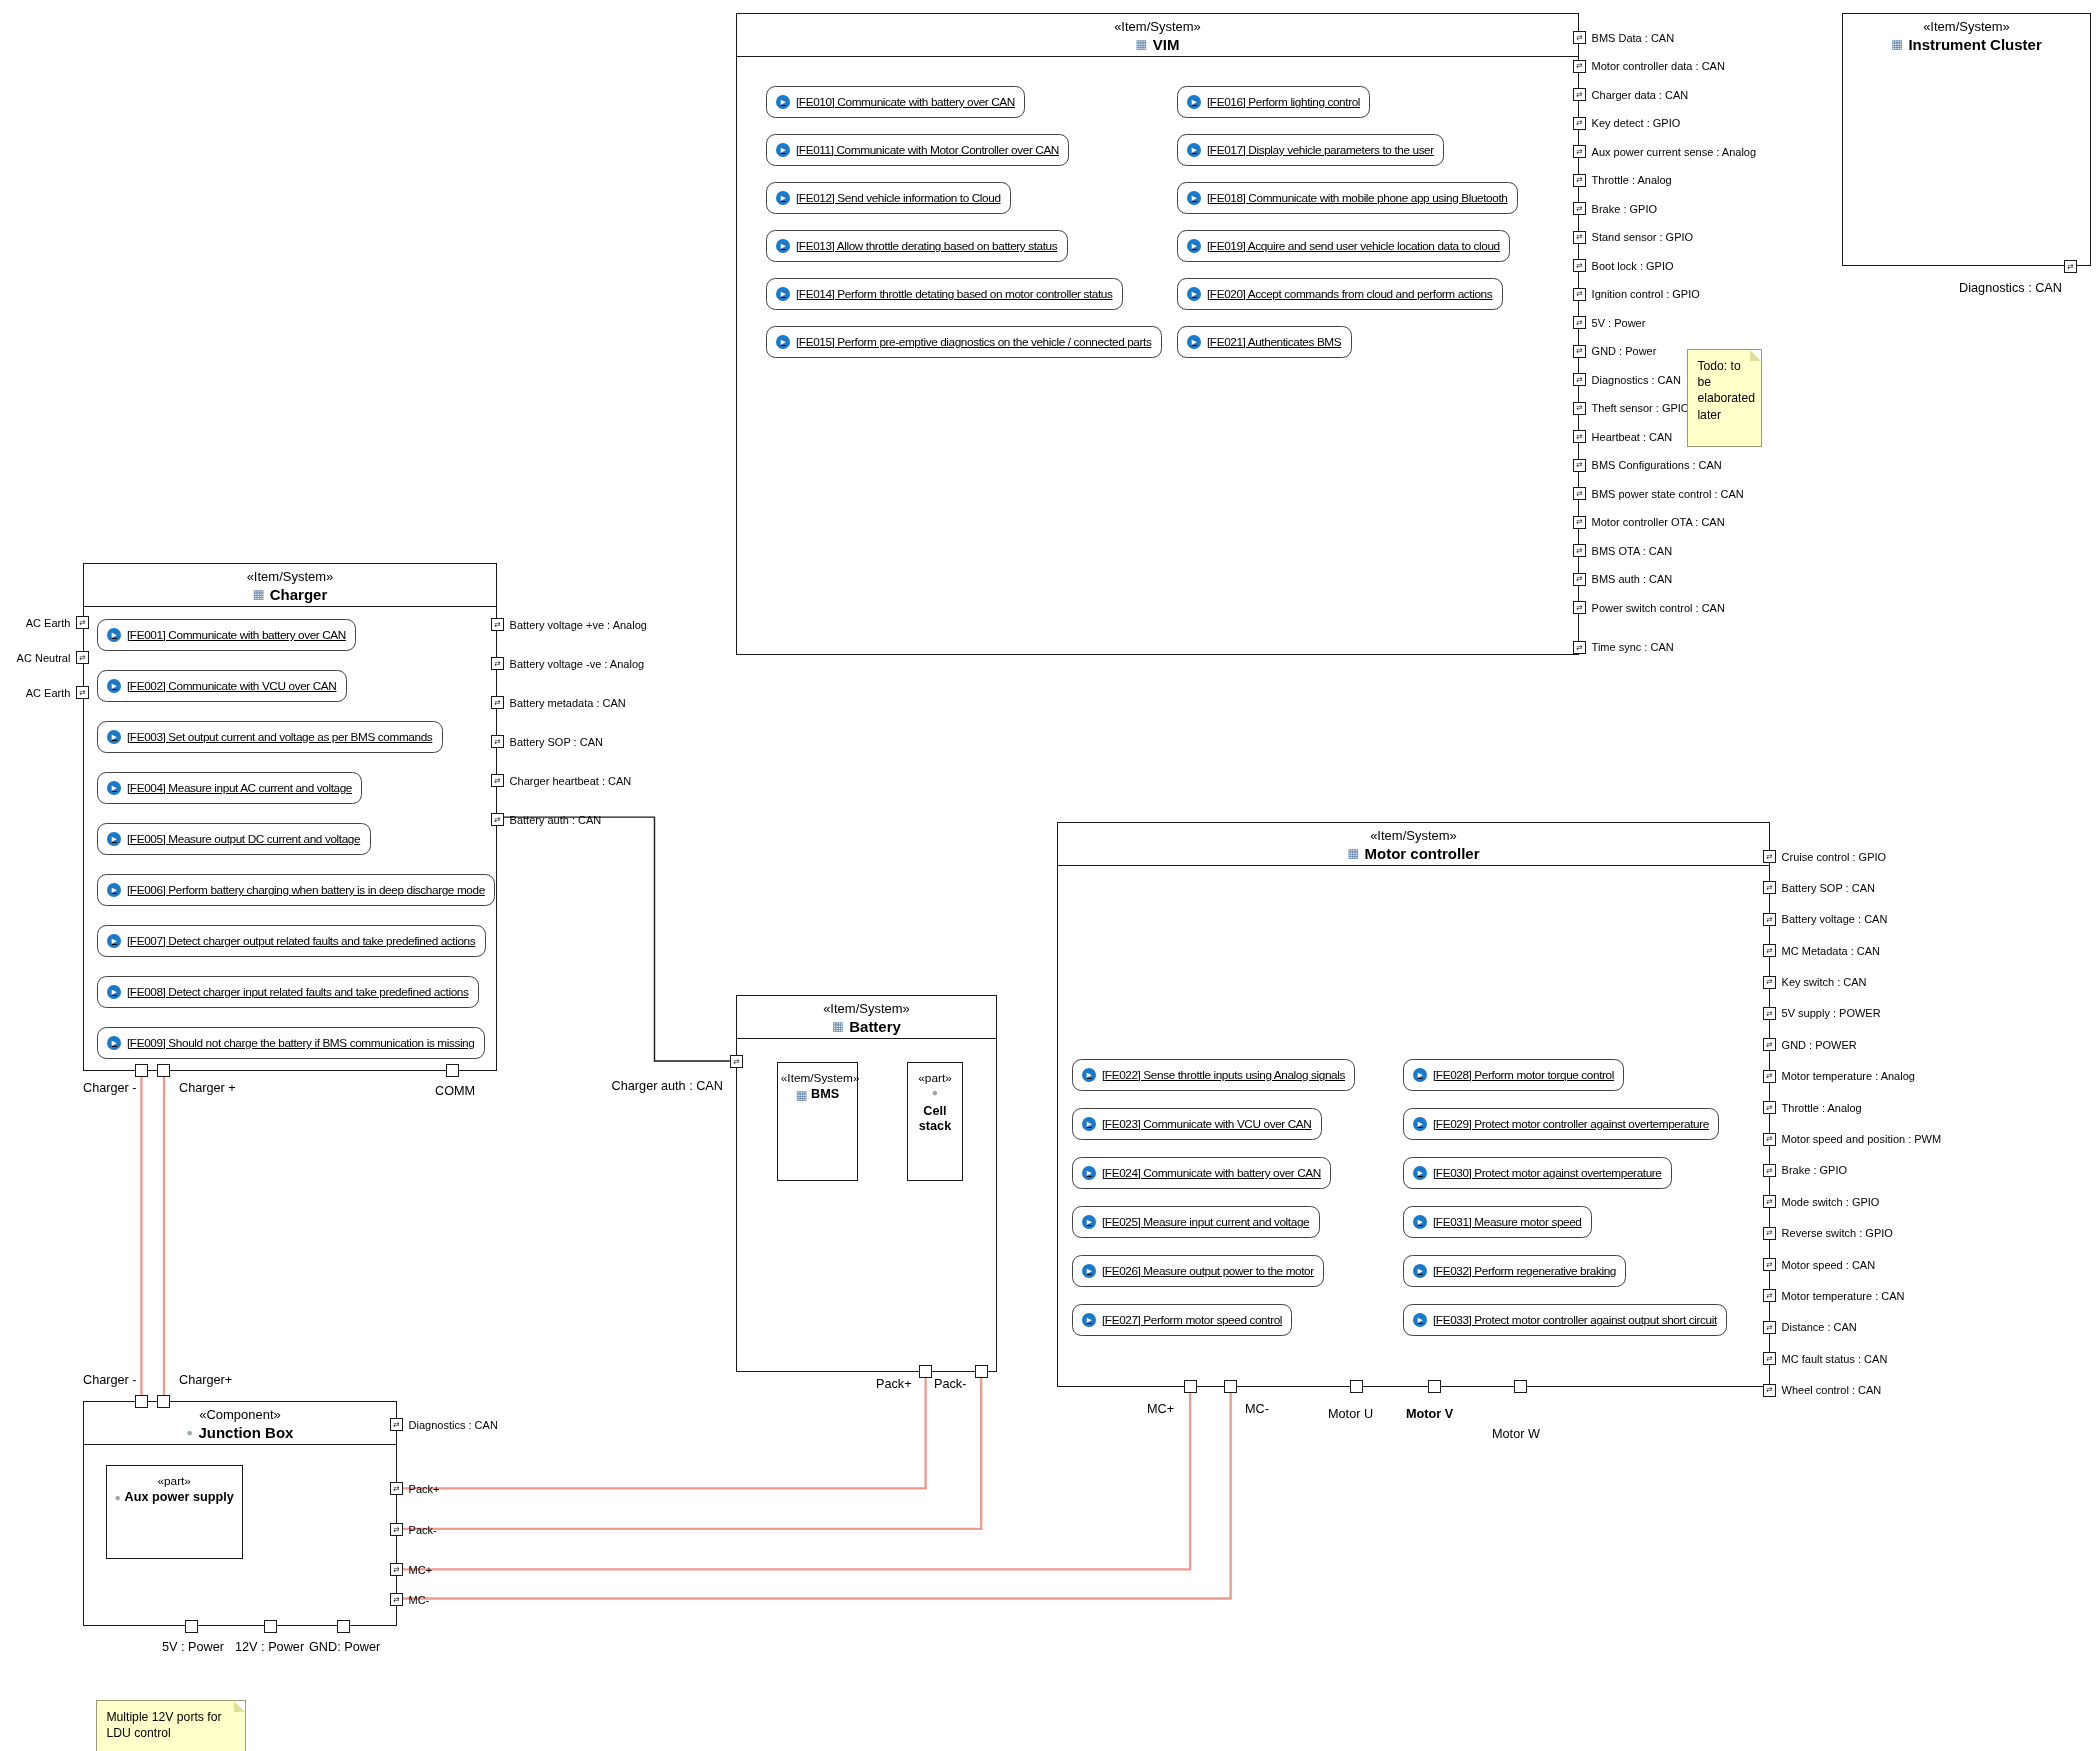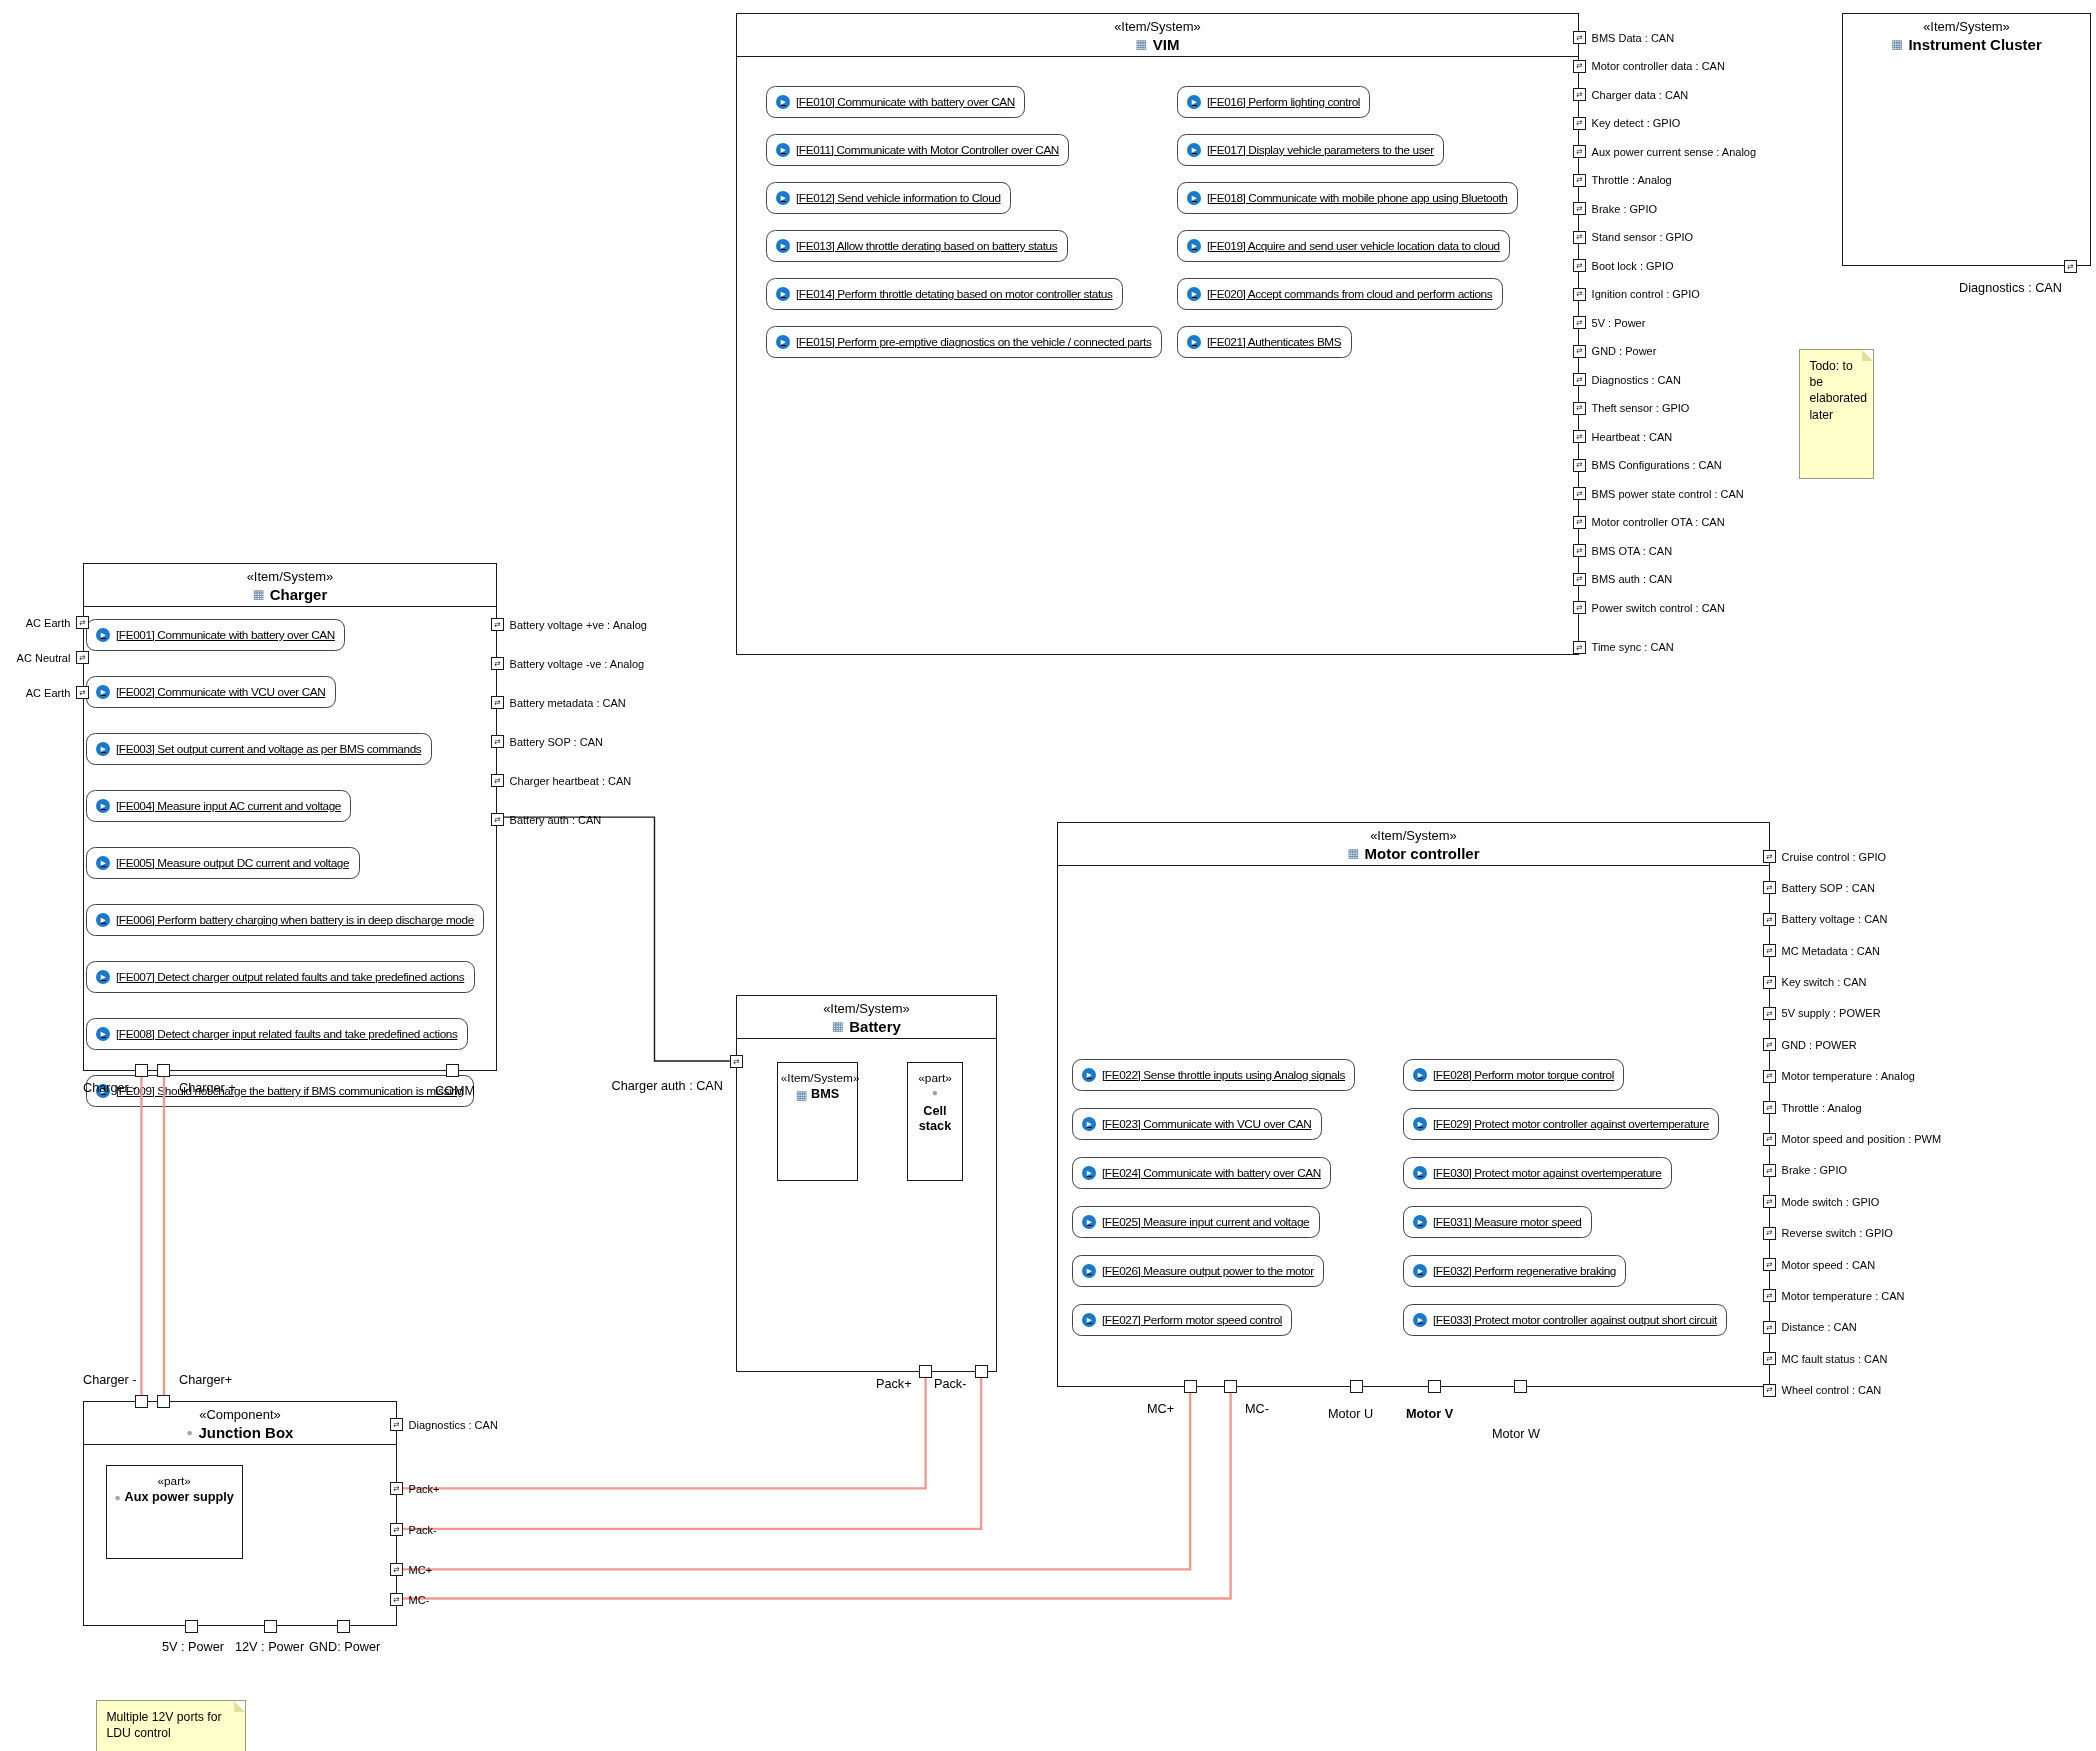--- a/index.html
+++ b/index.html
@@ -123,21 +123,21 @@
   </div>
 
   <div class="blk" style="left:83px;top:563px;width:414px;height:508px;">
     <div class="blk-head">
       <div class="stereo">«Item/System»</div>
       <div class="bname">
           <span class="bicon">▦</span>
           <span>Charger</span>
         </div>
     </div>
-    <div class="fe-col" style="left:2px;top:55px;gap:25px;">
+    <div class="fe-col" style="left:13px;top:55px;gap:19px;">
         <div class="fe">
           <span class="fe-icon">▶</span>
           <span class="fe-label">[FE001] Communicate with battery over CAN</span>
         </div>
         <div class="fe">
           <span class="fe-icon">▶</span>
           <span class="fe-label">[FE002] Communicate with VCU over CAN</span>
         </div>
         <div class="fe">
           <span class="fe-icon">▶</span>
@@ -545,21 +545,21 @@
     <span class="port-label">MC-</span>
   </div>
 
   <span class="port-sq plain abs" style="left:185px;top:1620px;"></span>
   <span class="port-sq plain abs" style="left:264px;top:1620px;"></span>
   <span class="port-sq plain abs" style="left:337px;top:1620px;"></span>
   <span class="lbl" style="left:162px;top:1640px;">5V : Power</span>
   <span class="lbl" style="left:235px;top:1640px;">12V : Power</span>
   <span class="lbl" style="left:309px;top:1640px;">GND: Power</span>
 
-  <div class="note" style="left:1799px;top:349px;width:75px;height:130px;">
+  <div class="note" style="left:1687px;top:349px;width:75px;height:98px;">
     <div>Todo: to be elaborated later</div>
   </div>
   <div class="note" style="left:96px;top:1700px;width:150px;height:52px;">
     <div>Multiple 12V ports for LDU control</div>
   </div>
 
 </div>
 
 
 </body></html>

